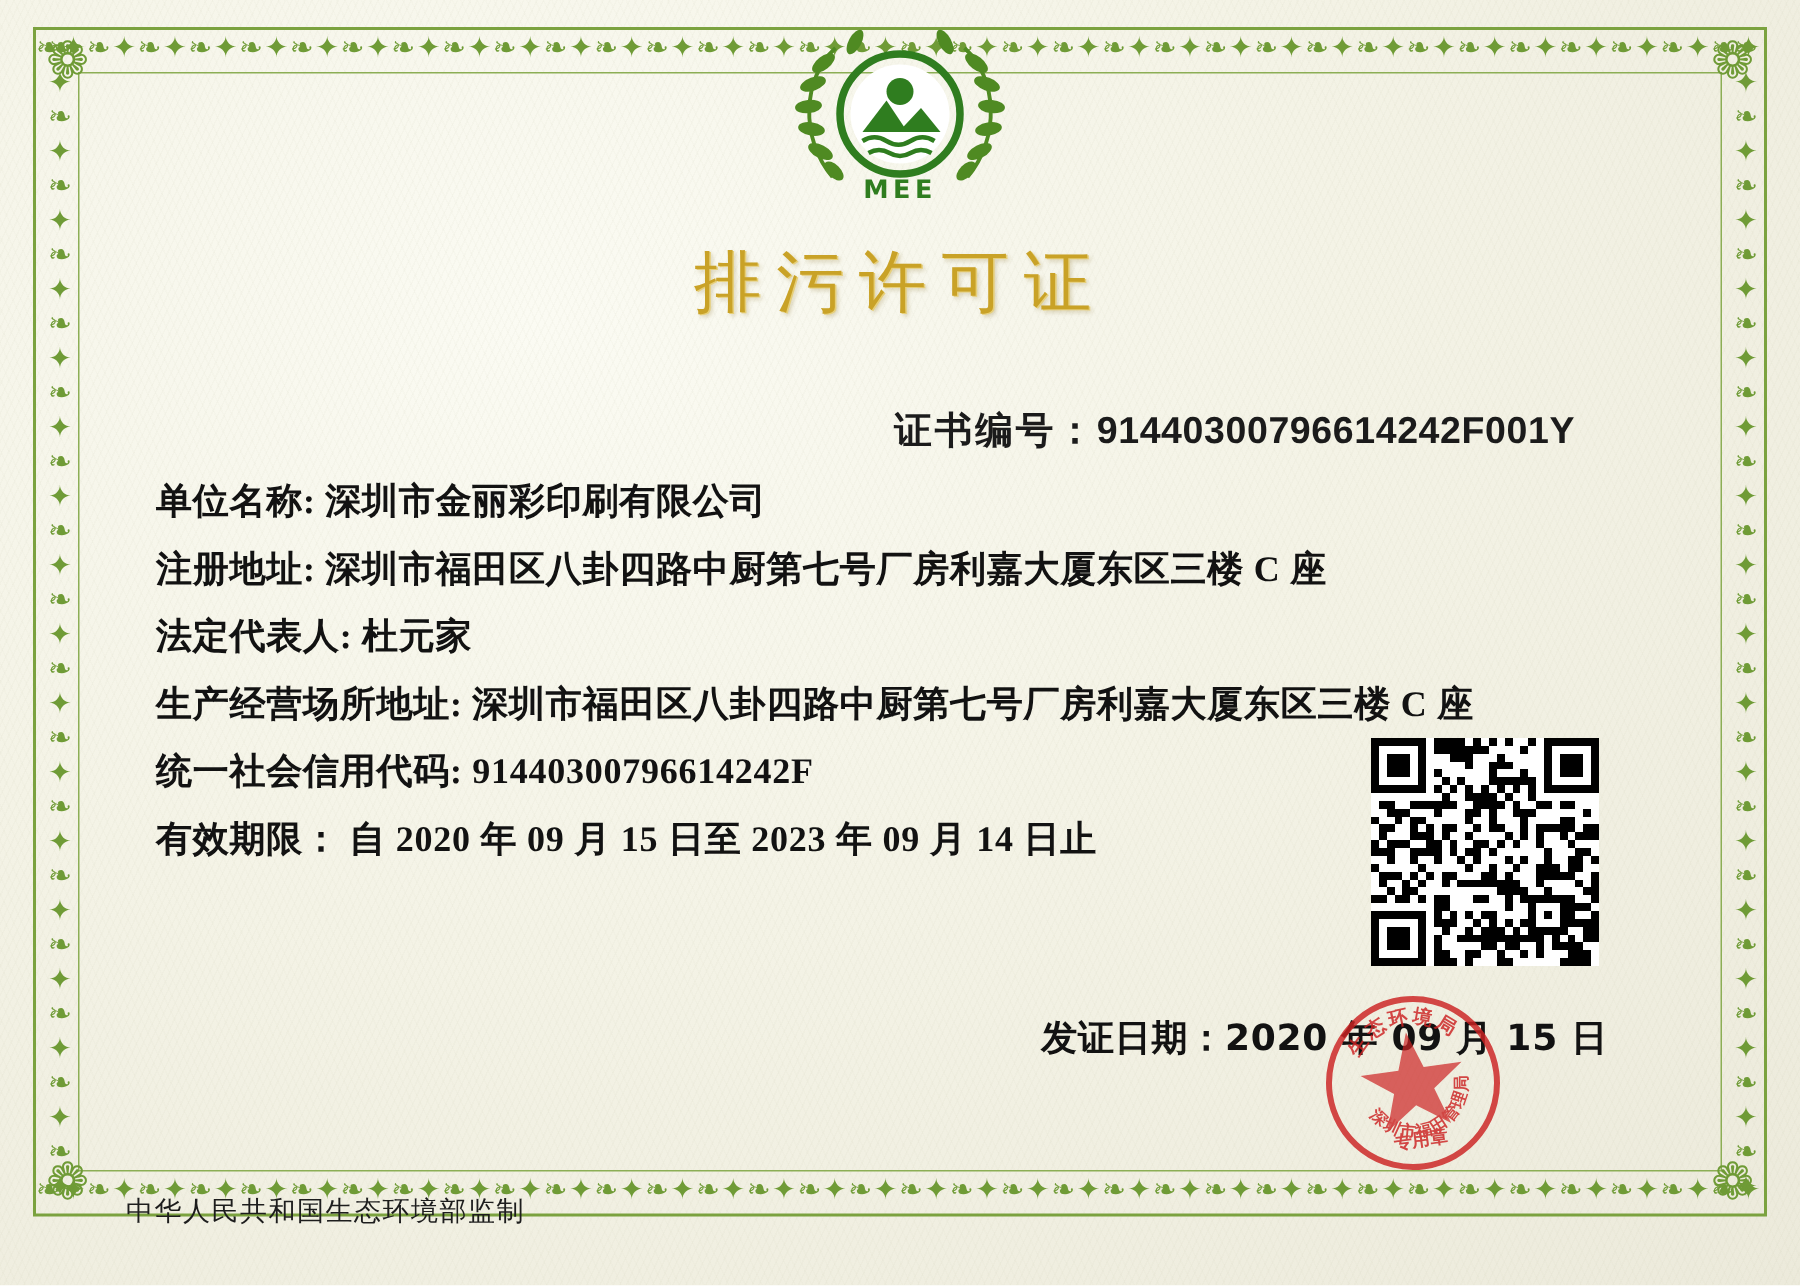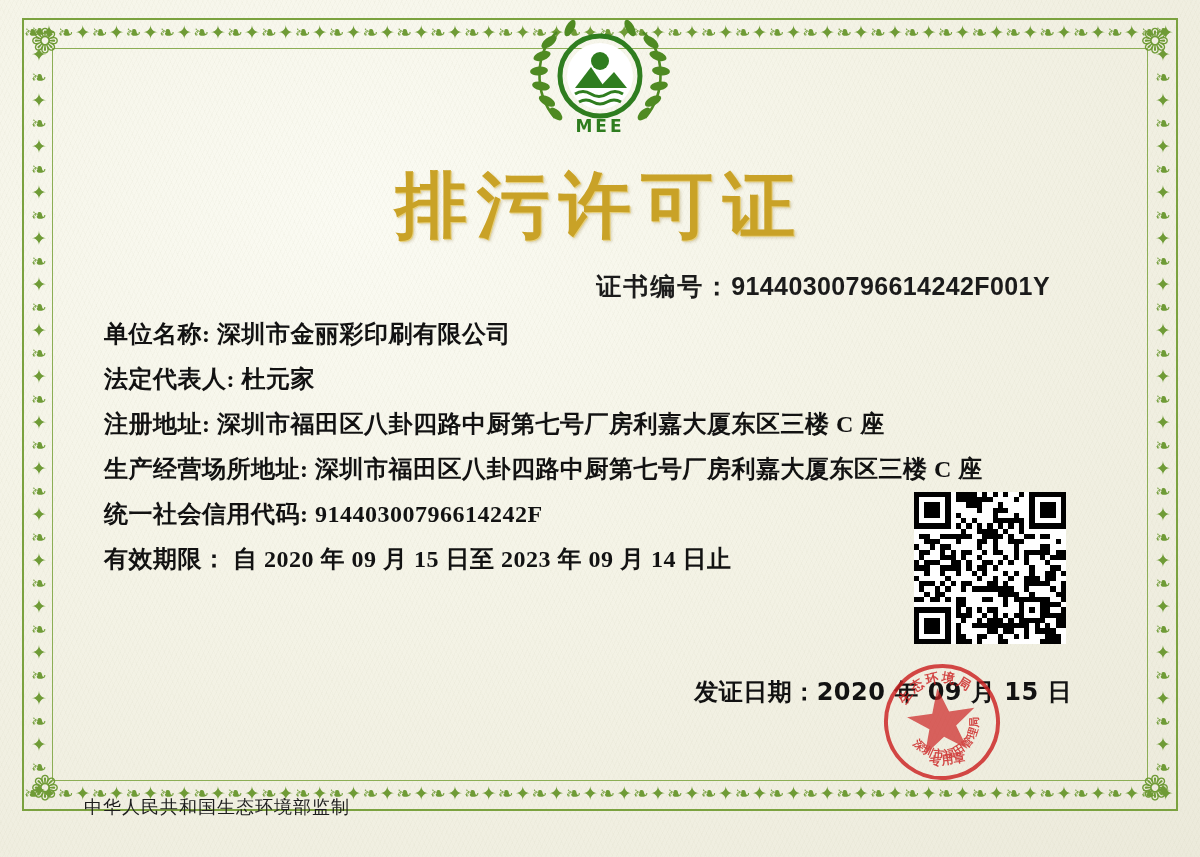--- a/index.html
+++ b/index.html
@@ -96,22 +96,22 @@
   }
   .emblem svg { display: block; }
 
   
   .title {
     position: absolute;
     top: 158px;
     left: 0; right: 0;
     text-align: center;
     font-family: "DejaVu Sans", sans-serif;
-    font-size: 72px;
-    font-weight: bold;
+    font-size: 45px;
+    font-weight: normal;
     letter-spacing: 10px;
     color: #c9a227;
     text-shadow: 1px 1px 0 #e6cf7a, 2px 2px 3px rgba(120,90,10,0.25);
   }
 
   
   .cert-number {
     position: absolute;
     top: 270px;
     right: 150px;
@@ -266,26 +266,26 @@
   <div class="cert-number">
     <span class="label">证书编号：</span><span class="value">91440300796614242F001Y</span>
   </div>
 
   <div class="fields">
     <div class="field-row">
       <span class="fl">单位名称:</span>
       <span class="fv">深圳市金丽彩印刷有限公司</span>
     </div>
     <div class="field-row">
+      <span class="fl">注册地址:</span>
+      <span class="fv">深圳市福田区八卦四路中厨第七号厂房利嘉大厦东区三楼 C 座</span>
+    </div>
+    <div class="field-row">
       <span class="fl">法定代表人:</span>
       <span class="fv">杜元家</span>
-    </div>
-    <div class="field-row">
-      <span class="fl">注册地址:</span>
-      <span class="fv">深圳市福田区八卦四路中厨第七号厂房利嘉大厦东区三楼 C 座</span>
     </div>
     <div class="field-row">
       <span class="fl">生产经营场所地址:</span>
       <span class="fv">深圳市福田区八卦四路中厨第七号厂房利嘉大厦东区三楼 C 座</span>
     </div>
     <div class="field-row">
       <span class="fl">统一社会信用代码:</span>
       <span class="fv">91440300796614242F</span>
     </div>
     <div class="field-row">

